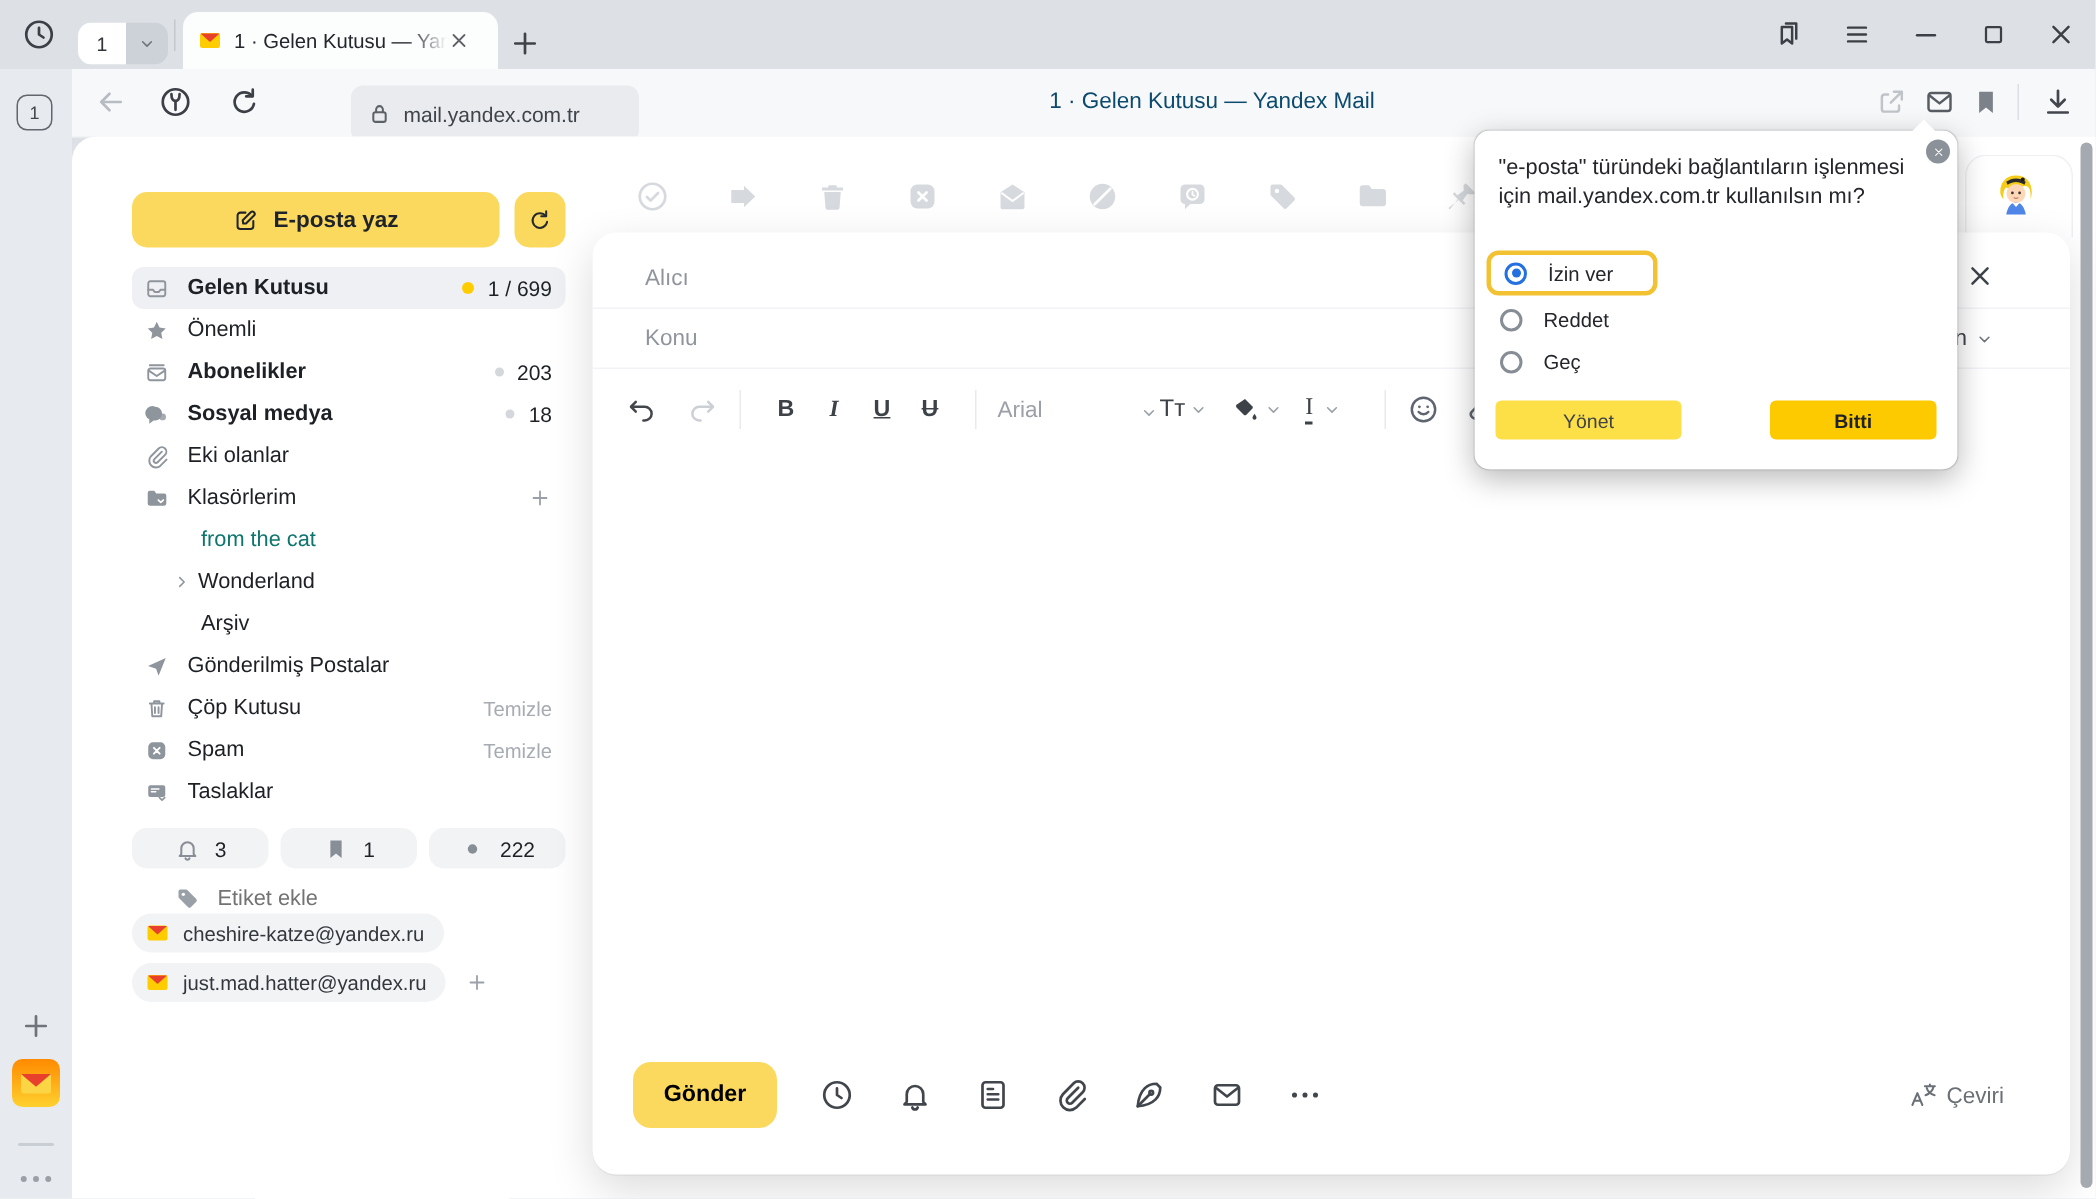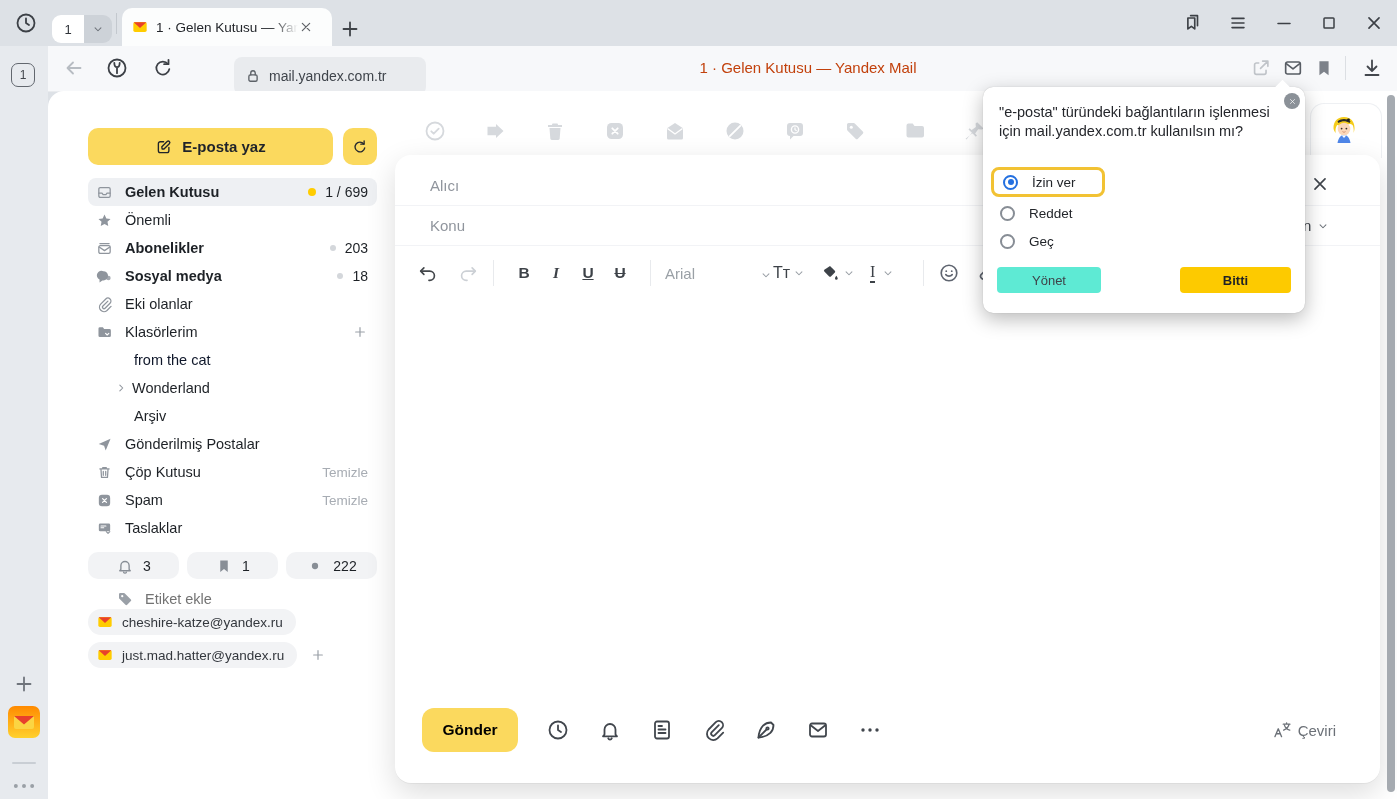--- a/index.html
+++ b/index.html
@@ -27,21 +27,21 @@
                  background:linear-gradient(90deg,rgba(252,253,253,0),#fcfdfd)}
   .winbtns{position:absolute;right:0;top:0;height:46px;display:flex;align-items:center;gap:24px;
            padding-right:12px;color:#3c4046}
 
   
   .toolbar{position:absolute;left:48px;top:46px;width:1349px;height:45px;background:#f7f8fa;
            border-bottom:1px solid #e9ebee}
   .urlpill{position:absolute;left:186px;top:11px;height:38px;width:192px;background:#e9ebee;
            border-radius:8px;display:flex;align-items:center;padding:0 10px;box-sizing:border-box;gap:7px}
   .urltext{font-size:14px;color:#3f444b}
-  .pagetitle{position:absolute;left:400px;top:13px;width:720px;text-align:center;font-size:15px;color:#c2410c}
+  .pagetitle{position:absolute;left:400px;top:13px;width:720px;text-align:center;font-size:15px;color:#0c4a6e}
 
   
   .rail{position:absolute;left:0;top:46px;width:48px;height:753px;background:#e7eaee}
   .onesq{position:absolute;left:11px;top:17px;width:24px;height:24px;border:1.6px solid #62676e;
          border-radius:7px;display:flex;align-items:center;justify-content:center;font-size:12px;color:#43474d;box-sizing:border-box}
   .raildiv{position:absolute;left:12px;top:716px;width:24px;height:2px;background:#c9ced4;border-radius:1px}
 
   
   .page{position:absolute;left:48px;top:91px;width:1384px;height:708px;background:#fff;
         border-top-left-radius:16px}
@@ -58,21 +58,21 @@
   .folders{position:absolute;left:40px;top:87px;width:289px}
   .frow{height:28px;display:flex;align-items:center;font-size:14.5px;color:#1d2126;border-radius:8px;
         padding:0 9px 0 8px;box-sizing:border-box;cursor:pointer}
   .frow.sel{background:#eef0f3}
   .frow .ficon{width:17px;height:17px;margin-right:12px;color:#8f959d;flex:0 0 auto}
   .frow.b .flabel{font-weight:700}
   .flabel{flex:1 1 auto;white-space:nowrap}
   .fright{display:flex;align-items:center;gap:9px;font-size:14px;color:#1d2126}
   .udot{width:8px;height:8px;border-radius:50%;background:#ffcc00;display:inline-block}
   .udot.g{width:6px;height:6px;background:#d4d7db}
-  .muted{color:#0f172a}
+  .muted{color:#0f766e}
   .action-txt{color:#a7acb3;font-size:13.5px}
   .indent{padding-left:46px}
   .subchev{width:14px;height:14px;color:#8f959d;margin:0 4px 0 10px}
   .counters{position:absolute;left:40px;top:461px;display:flex;gap:8px}
   .cpill{height:27px;background:#f2f3f5;border-radius:10px;display:flex;align-items:center;justify-content:center;
          gap:9px;font-size:14px;color:#1d2126;width:91px;cursor:pointer}
   .cpill .ico{color:#888e96}
   .addlabel{position:absolute;left:68px;top:499px;display:flex;align-items:center;gap:11px;
             font-size:14.5px;color:#737373;cursor:pointer}
   .addlabel .ico{color:#9aa0a7}
@@ -114,21 +114,21 @@
   .opt{position:absolute;left:8px;height:30px;display:flex;align-items:center;cursor:pointer}
   .opt .radio{width:15px;height:15px;border-radius:50%;border:2px solid #878d95;box-sizing:border-box;
               margin:0 14px 0 9px;flex:0 0 auto;position:relative}
   .opt.checked .radio{border-color:#2470e0}
   .opt.checked .radio::after{content:'';position:absolute;left:2.5px;top:2.5px;width:6px;height:6px;
               border-radius:50%;background:#2470e0}
   .opt .olabel{font-size:13.5px;color:#23262b}
   .opt.hl{border:3px solid #f2c233;border-radius:8px;box-sizing:border-box;width:114px}
   .dlg-btn{position:absolute;top:180px;height:26px;border-radius:4px;display:flex;align-items:center;
            justify-content:center;font-size:13px;cursor:pointer}
-  .dlg-manage{left:14px;width:104px;background:#5eead4;color:#3f4349}
+  .dlg-manage{left:14px;width:124px;background:#fde047;color:#3f4349}
   .dlg-done{left:197px;width:111px;background:#fdca00;color:#1f2226;font-weight:600}
 
   .scrollthumb{position:absolute;left:1387px;top:95px;width:8px;height:697px;border-radius:4px;background:#a5aab0}
 </style>
 </head>
 <body>
 
 <div class="tabbar">
   <span class="ico i24 abs" style="left:14px;top:11px;color:#3c4046">
       <svg viewBox="0 0 24 24" fill="none" stroke="currentColor" stroke-width="1.8" stroke-linecap="round" stroke-linejoin="round">

